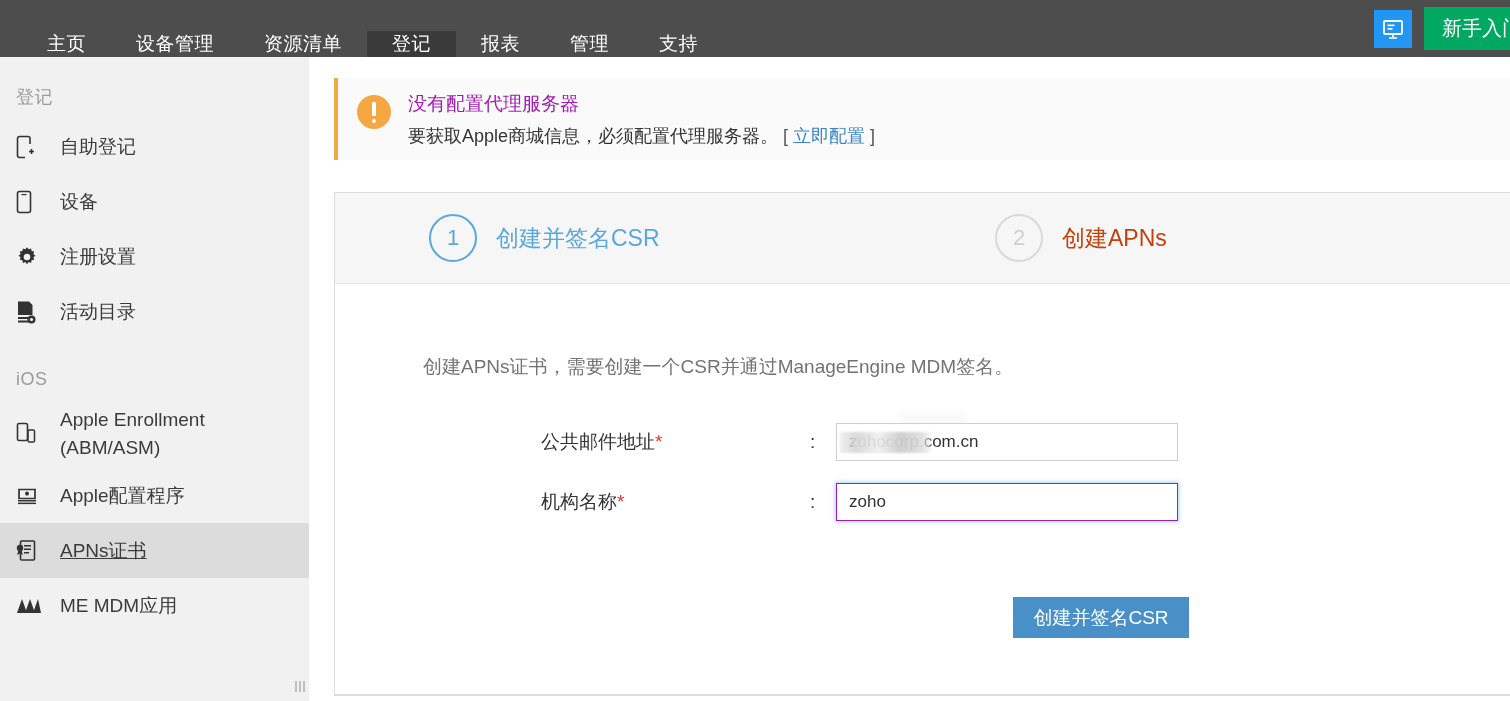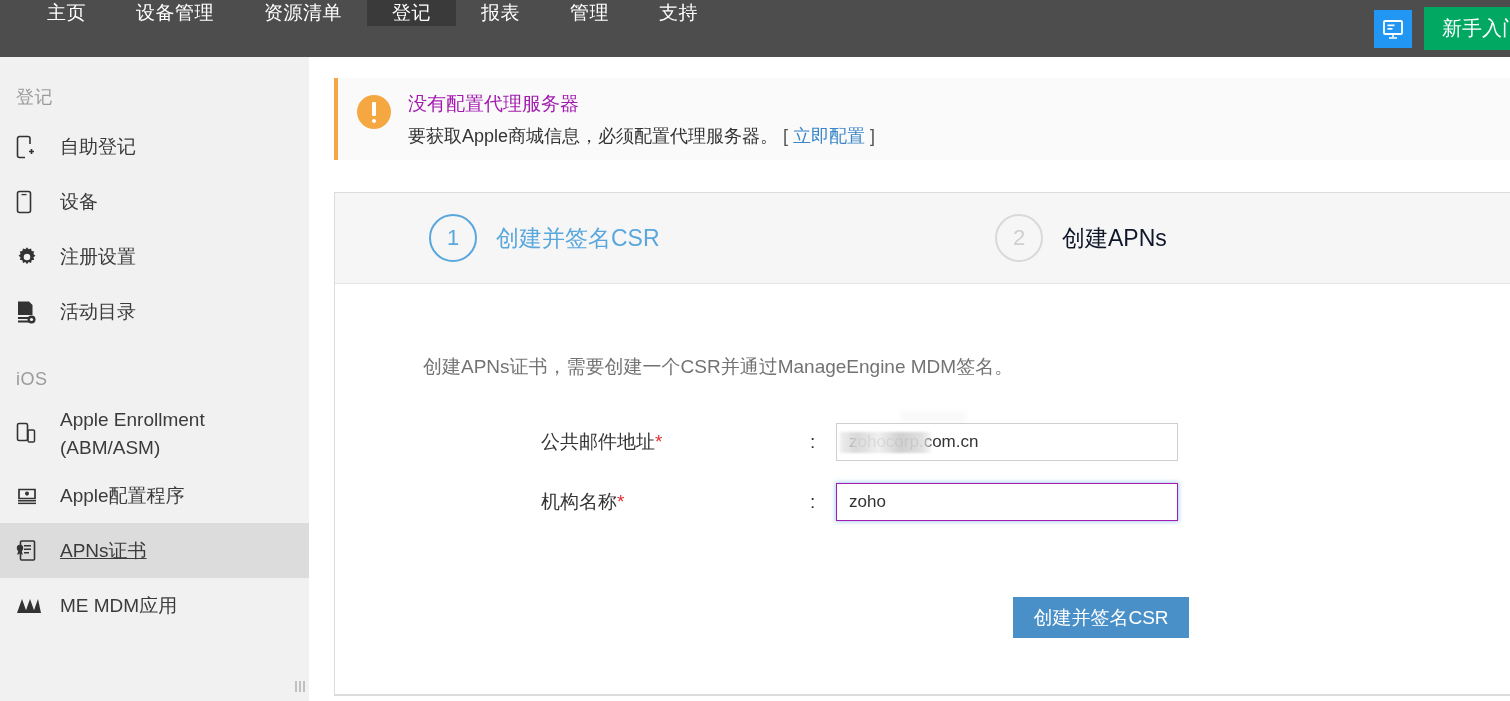--- a/index.html
+++ b/index.html
@@ -11,21 +11,21 @@
     background: #ffffff;
   }
 
   
   .topnav {
     position: absolute; top: 0; left: 0;
     width: 1510px; height: 57px;
     background: #4d4d4d;
     display: flex; align-items: stretch;
   }
-  .nav-items { display: flex; align-items: flex-start; margin-left: 22px; }
+  .nav-items { display: flex; align-items: flex-end; margin-left: 22px; }
   .nav-item {
     display: flex; align-items: center; justify-content: center;
     padding: 0 25px;
     color: #ffffff;
     font-size: 19px;
     letter-spacing: .5px;
     cursor: pointer;
     white-space: nowrap;
   }
   .nav-item.active { background: #3a3a3a; }
@@ -178,21 +178,21 @@
     border-radius: 50%;
     border: 2px solid #d9d9d9;
     color: #cfcfcf;
     display: flex; align-items: center; justify-content: center;
     font-size: 22px;
     background: transparent;
   }
   .step-label {
     margin-left: 19px;
     font-size: 23px;
-    color: #0f172a;
+    color: #c2410c;
     white-space: nowrap;
   }
   .step.active .step-circle { border-color: #5aa7dd; color: #5aa7dd; }
   .step.active .step-label { color: #5aa7dd; }
   .step-2 { position: absolute; left: 660px; }
 
   .wizard-body { padding: 0; position: relative; height: 410px; }
   .form-intro {
     position: absolute;
     left: 88px; top: 70px;

